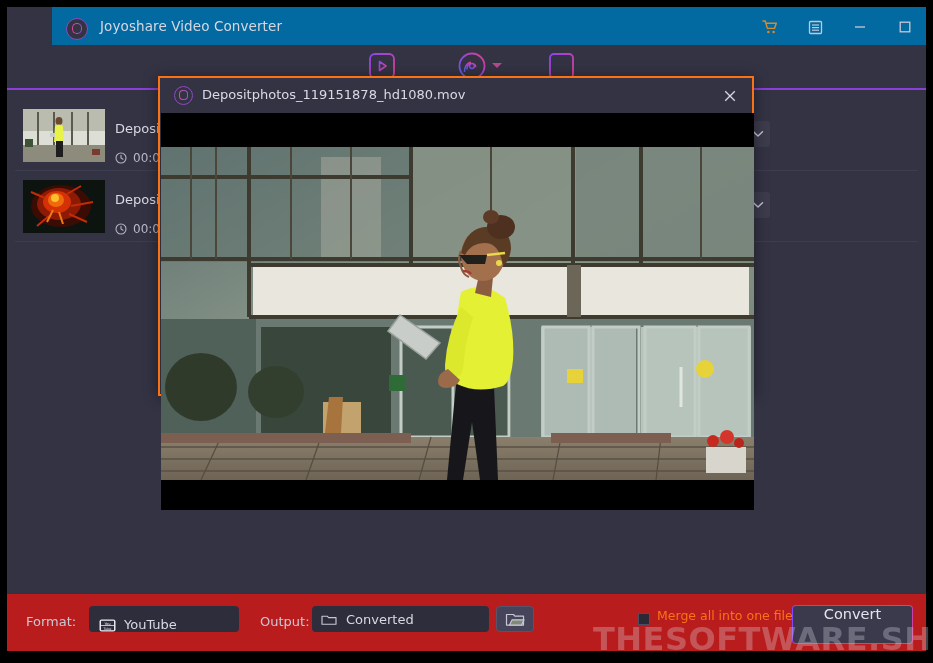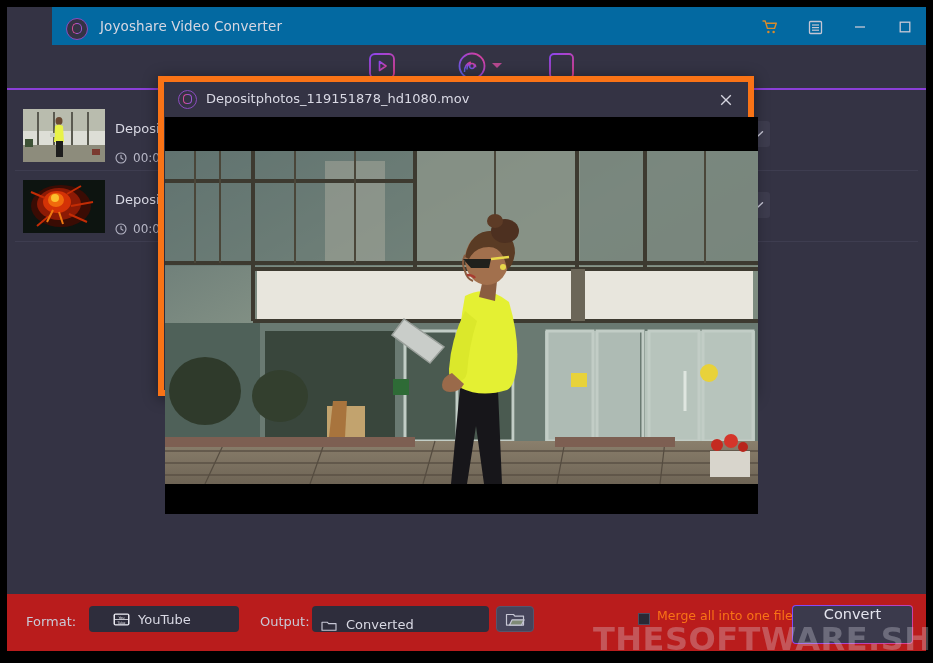--- a/index.html
+++ b/index.html
@@ -184,22 +184,22 @@
     font-size: 13px;
     color: #c9c9d6;
   }
   #format-field {
     position: absolute;
     left: 82px; top: 12px;
     width: 150px; height: 26px;
     background: #2e2d3c;
     border-radius: 4px;
     display: flex;
-    align-items: center;
-    padding-left: 24px;
+    align-items: flex-end;
+    padding-left: 10px;
     gap: 8px;
     cursor: pointer;
     box-sizing: border-box;
   }
   #format-value {
     font-size: 13px;
     color: #d9d9e4;
   }
   #output-label {
     position: absolute;
@@ -208,21 +208,21 @@
     color: #c9c9d6;
     text-align: center;
   }
   #output-field {
     position: absolute;
     left: 305px; top: 12px;
     width: 177px; height: 26px;
     background: #2e2d3c;
     border-radius: 4px;
     display: flex;
-    align-items: flex-end;
+    align-items: center;
     padding-left: 9px;
     gap: 9px;
     cursor: pointer;
     box-sizing: border-box;
   }
   #output-value {
     font-size: 13px;
     color: #d9d9e4;
   }
   #browse-btn {
@@ -274,21 +274,21 @@
     color: #e4e4ee;
   }
 
   
   #modal {
     position: absolute;
     left: 151px; top: 69px;
     width: 596px;
     height: 320px;
     background: #2e2d3b;
-    border: 6px solid #f97316;
+    border: 2px solid #f97316;
     box-sizing: border-box;
     box-shadow: 0 2px 14px rgba(0,0,0,0.45);
   }
   #modal-header {
     position: absolute;
     left: 0; top: 0;
     width: 100%;
     height: 35px;
     background: #343344;
   }

